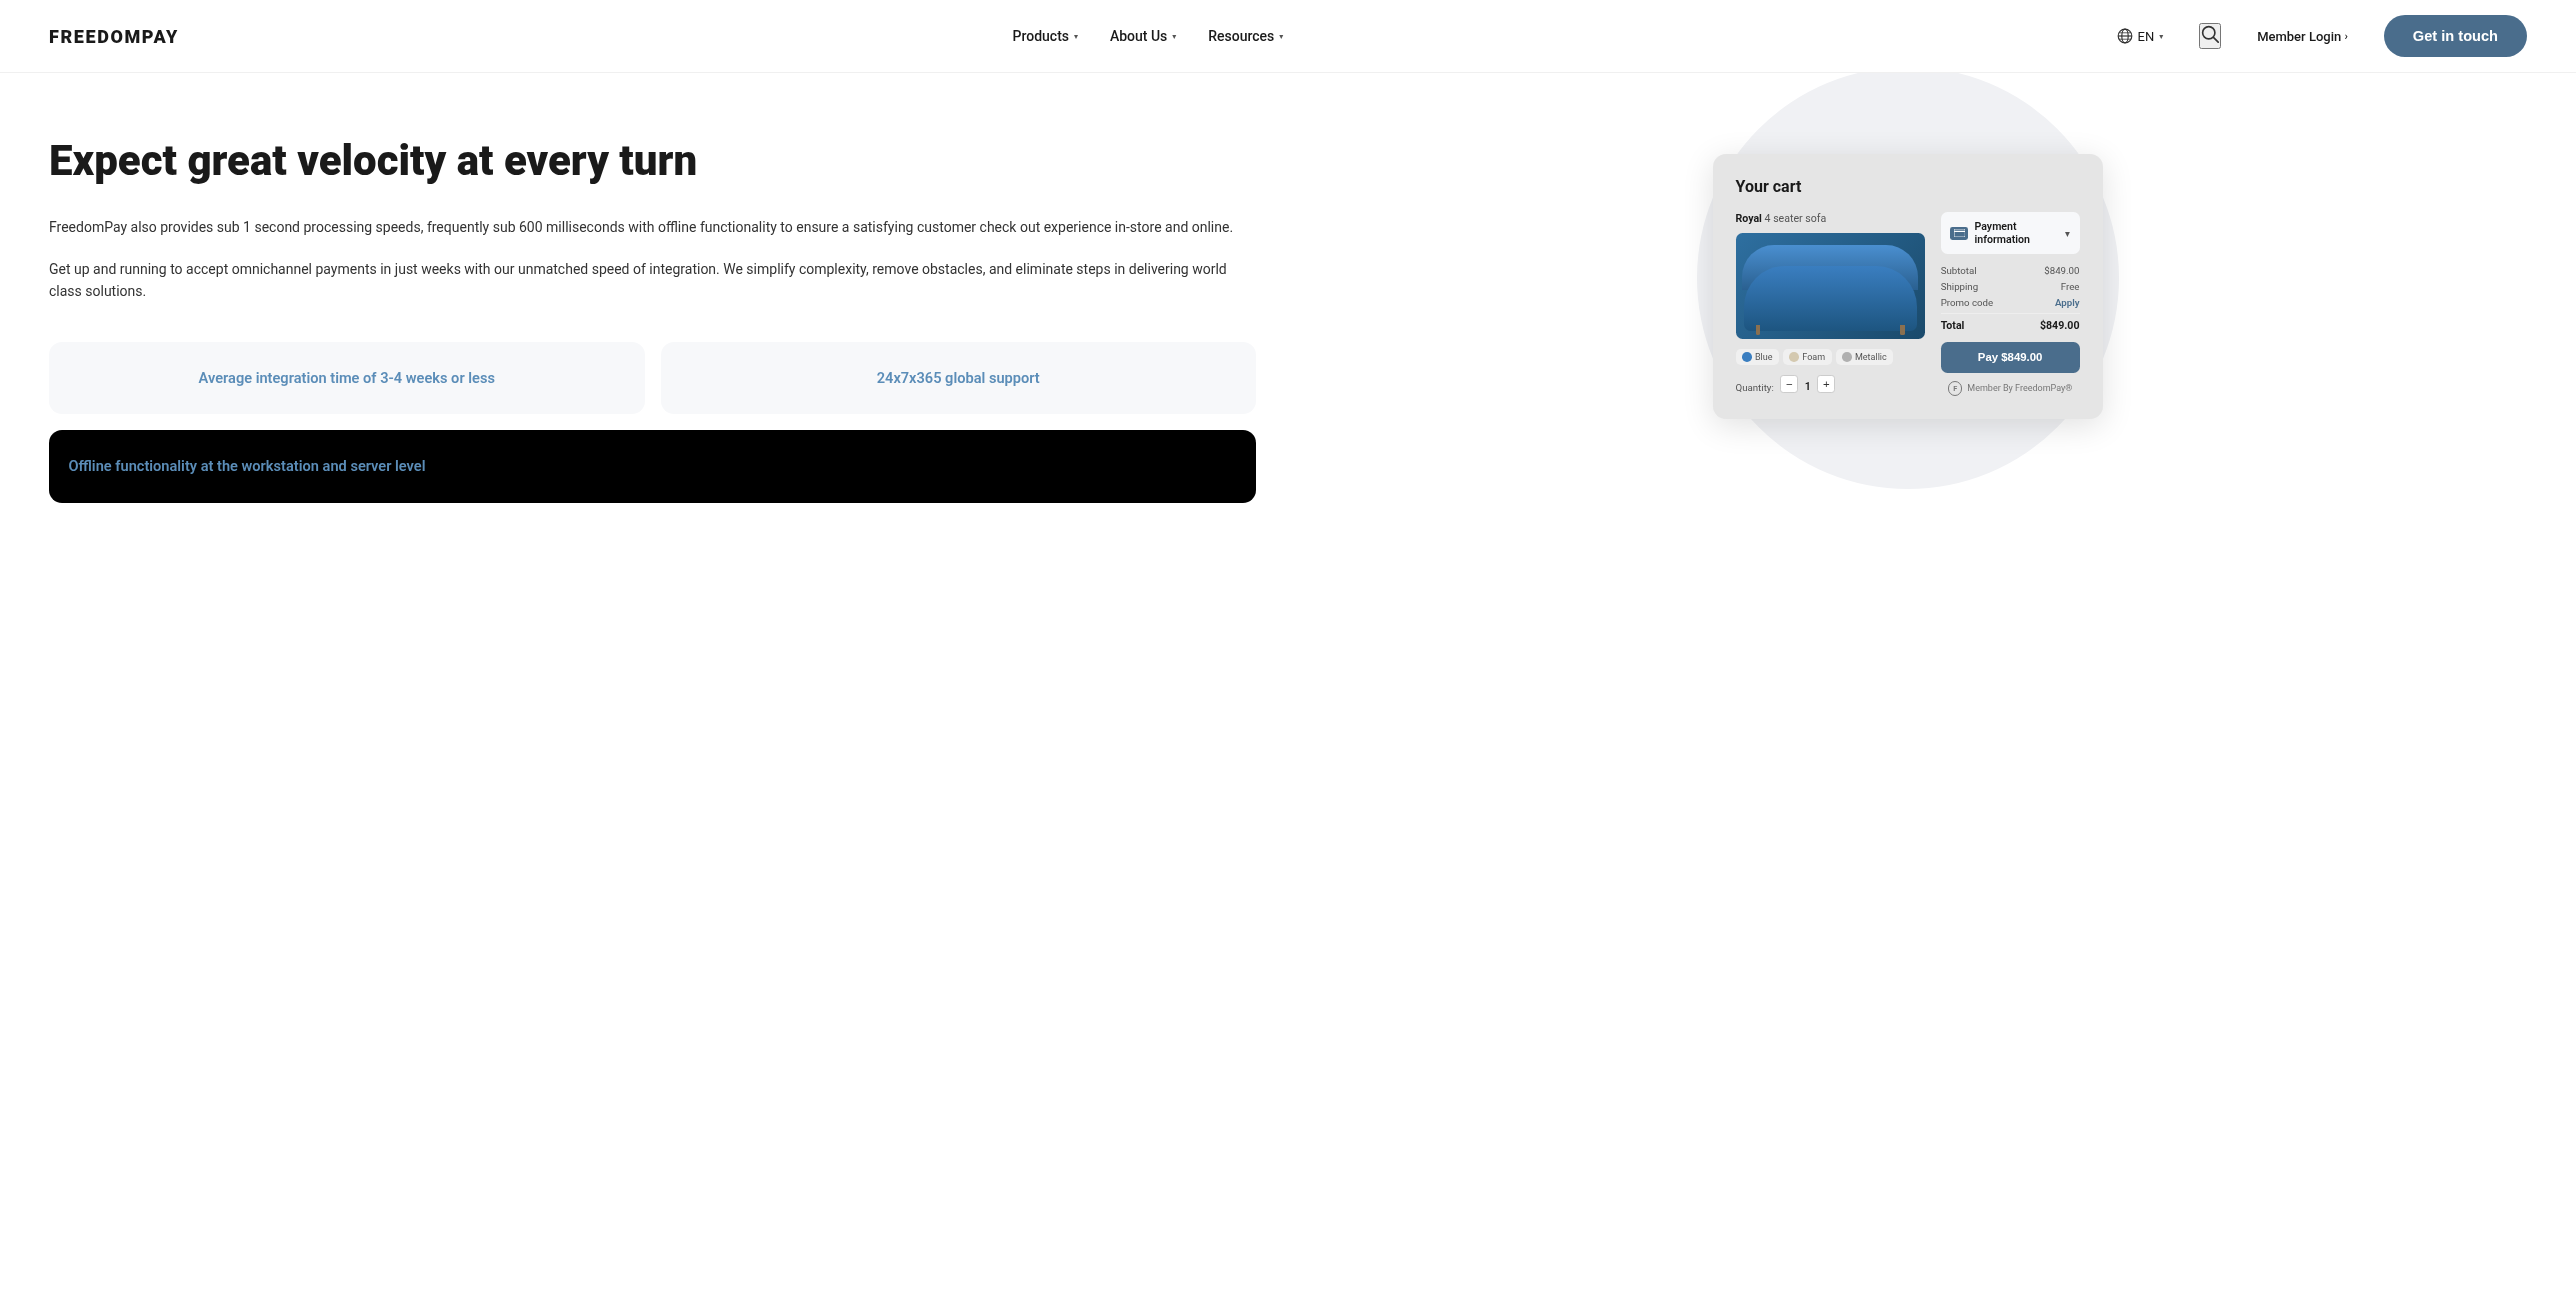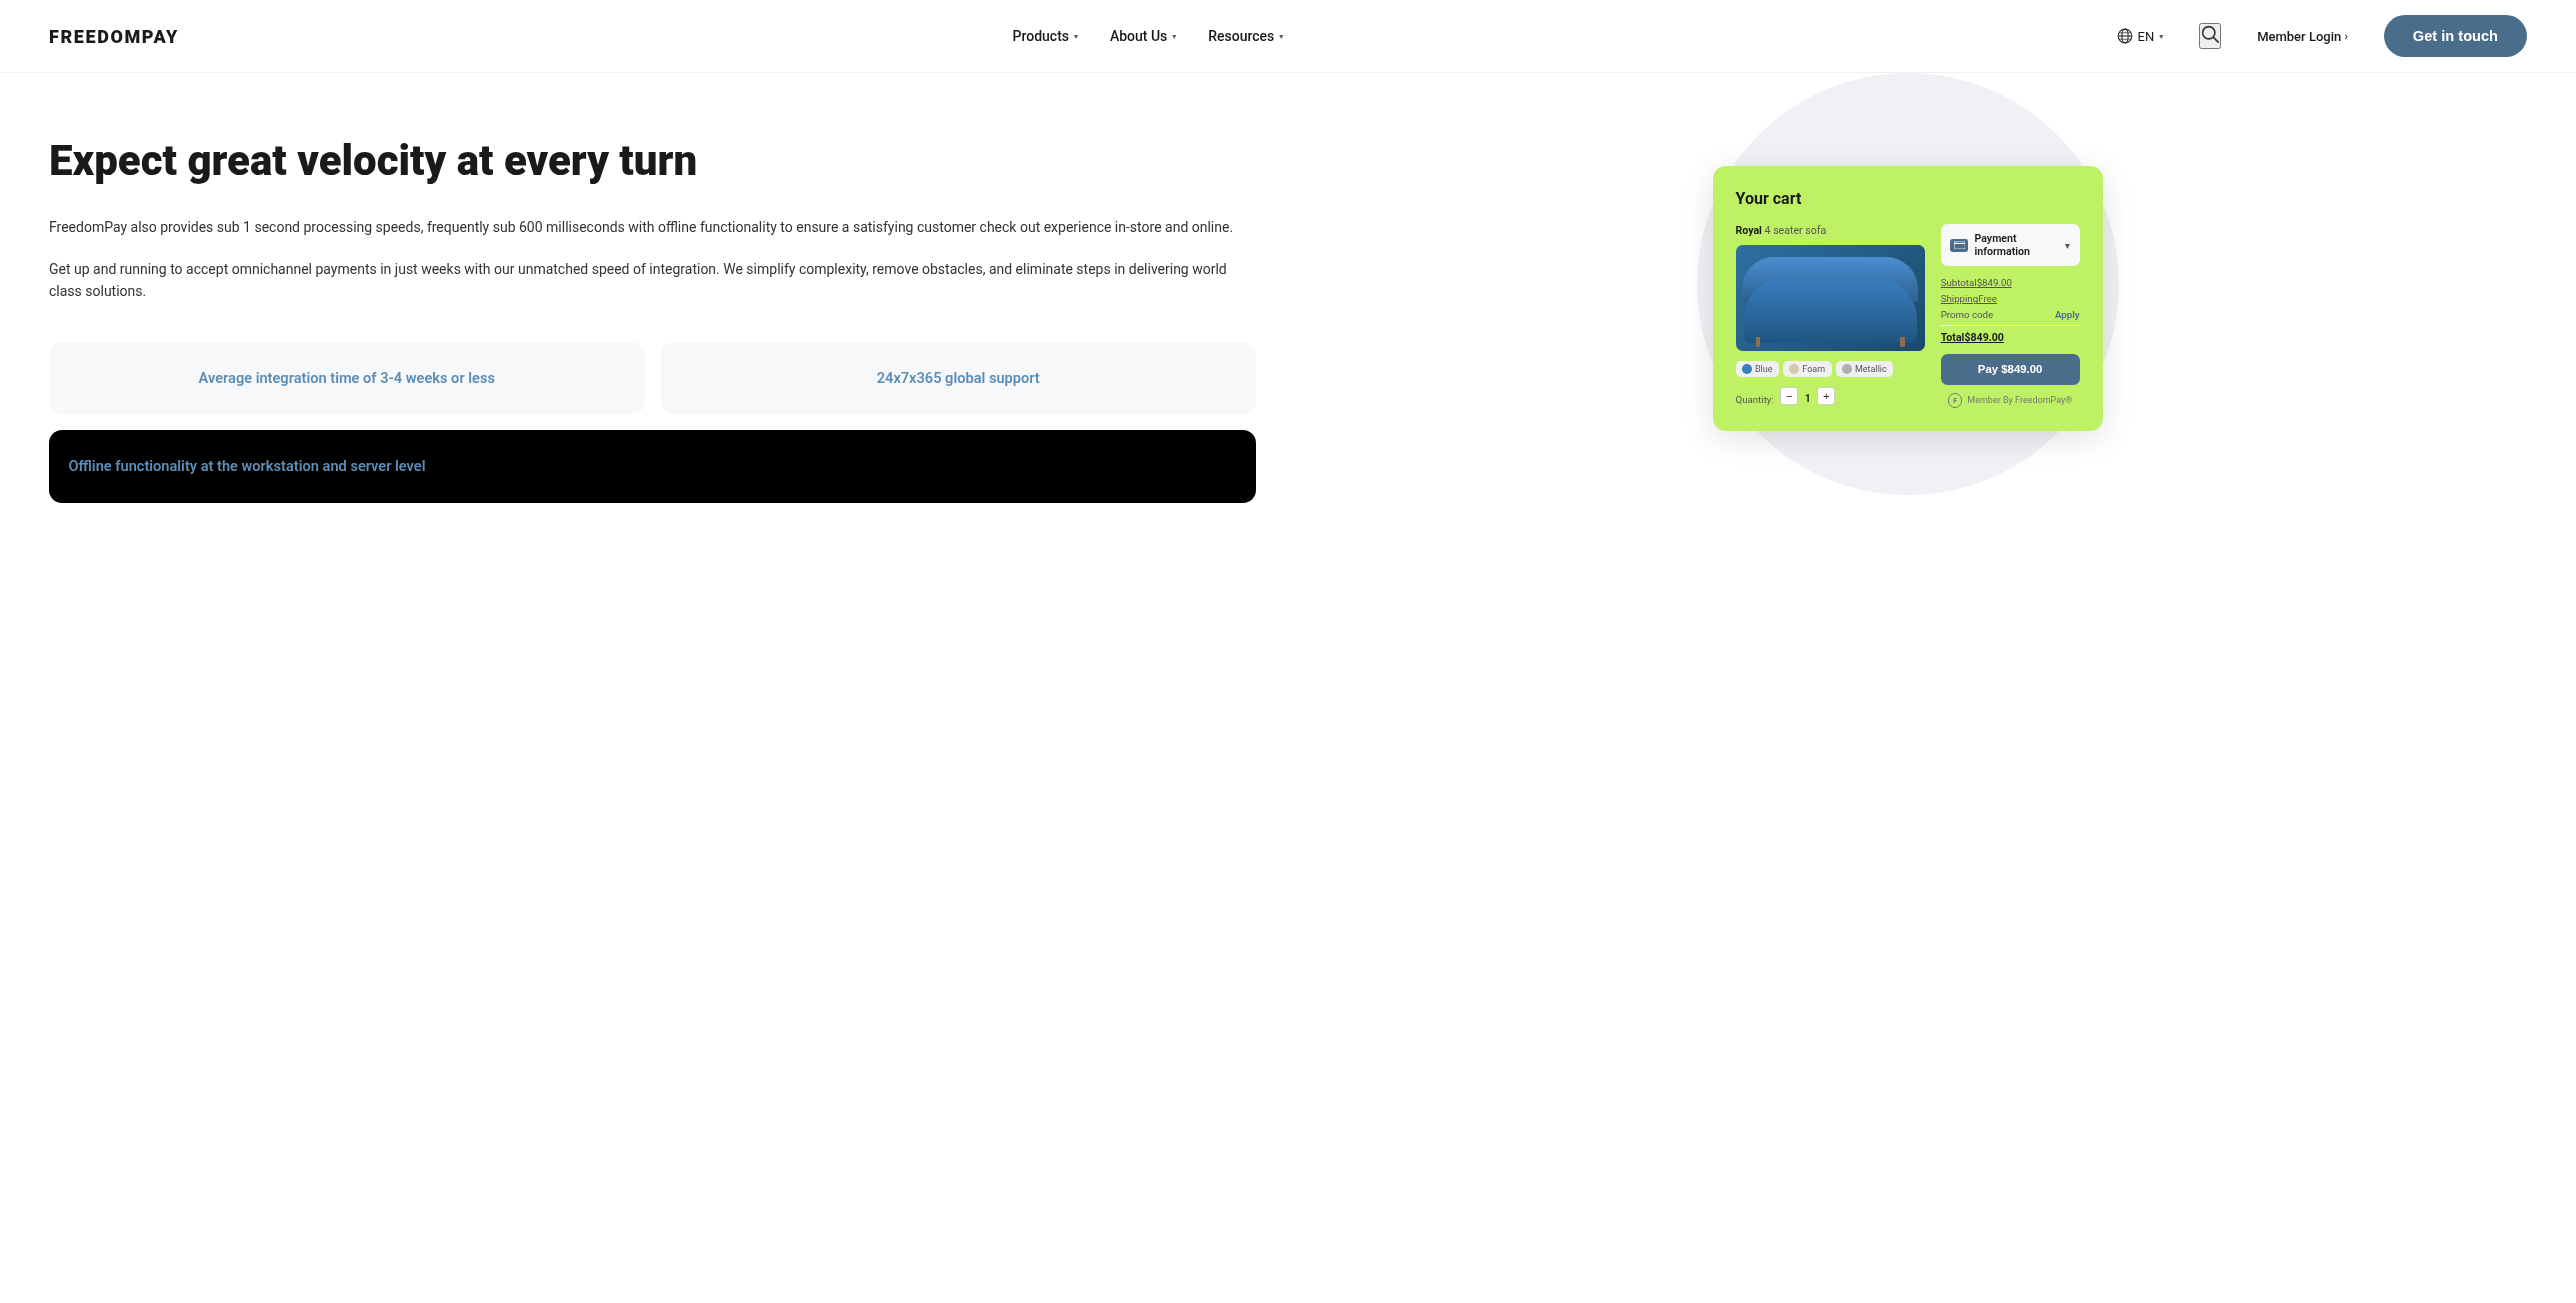--- a/index.html
+++ b/index.html
@@ -163,26 +163,26 @@
       background: #f0f1f4;
       border-radius: 50%;
       position: absolute;
       top: 50%;
       left: 50%;
       transform: translate(-50%, -50%);
     }
     .cart-card {
       position: relative;
       z-index: 2;
-      background: #bef264;
+      background: #e5e5e5;
       border-radius: 13px;
       box-shadow: 0 6.5px 32px rgba(0,0,0,0.12);
       width: 390px;
       padding: 23px;
-      margin-top: 28px;
+      margin-top: 16px;
     }
     .cart-title {
       font-size: 16px;
       font-weight: 700;
       color: #1a1a1a;
       margin-bottom: 16px;
     }
     .cart-body {
       display: flex;
       gap: 16px;
@@ -300,24 +300,24 @@
       border-radius: 2.4px;
       display: flex;
       align-items: center;
       justify-content: center;
     }
     .price-rows {
       margin-bottom: 9.7px;
     }
     .price-row {
       display: flex;
+      justify-content: space-between;
       font-size: 9.7px;
       color: #555;
       margin-bottom: 4.9px;
-      text-decoration: underline;
     }
     .price-row.total {
       font-weight: 700;
       font-size: 10.6px;
       color: #1a1a1a;
       border-top: 0.8px solid #eee;
       padding-top: 4.9px;
       margin-top: 3.2px;
     }
     .promo-row {

